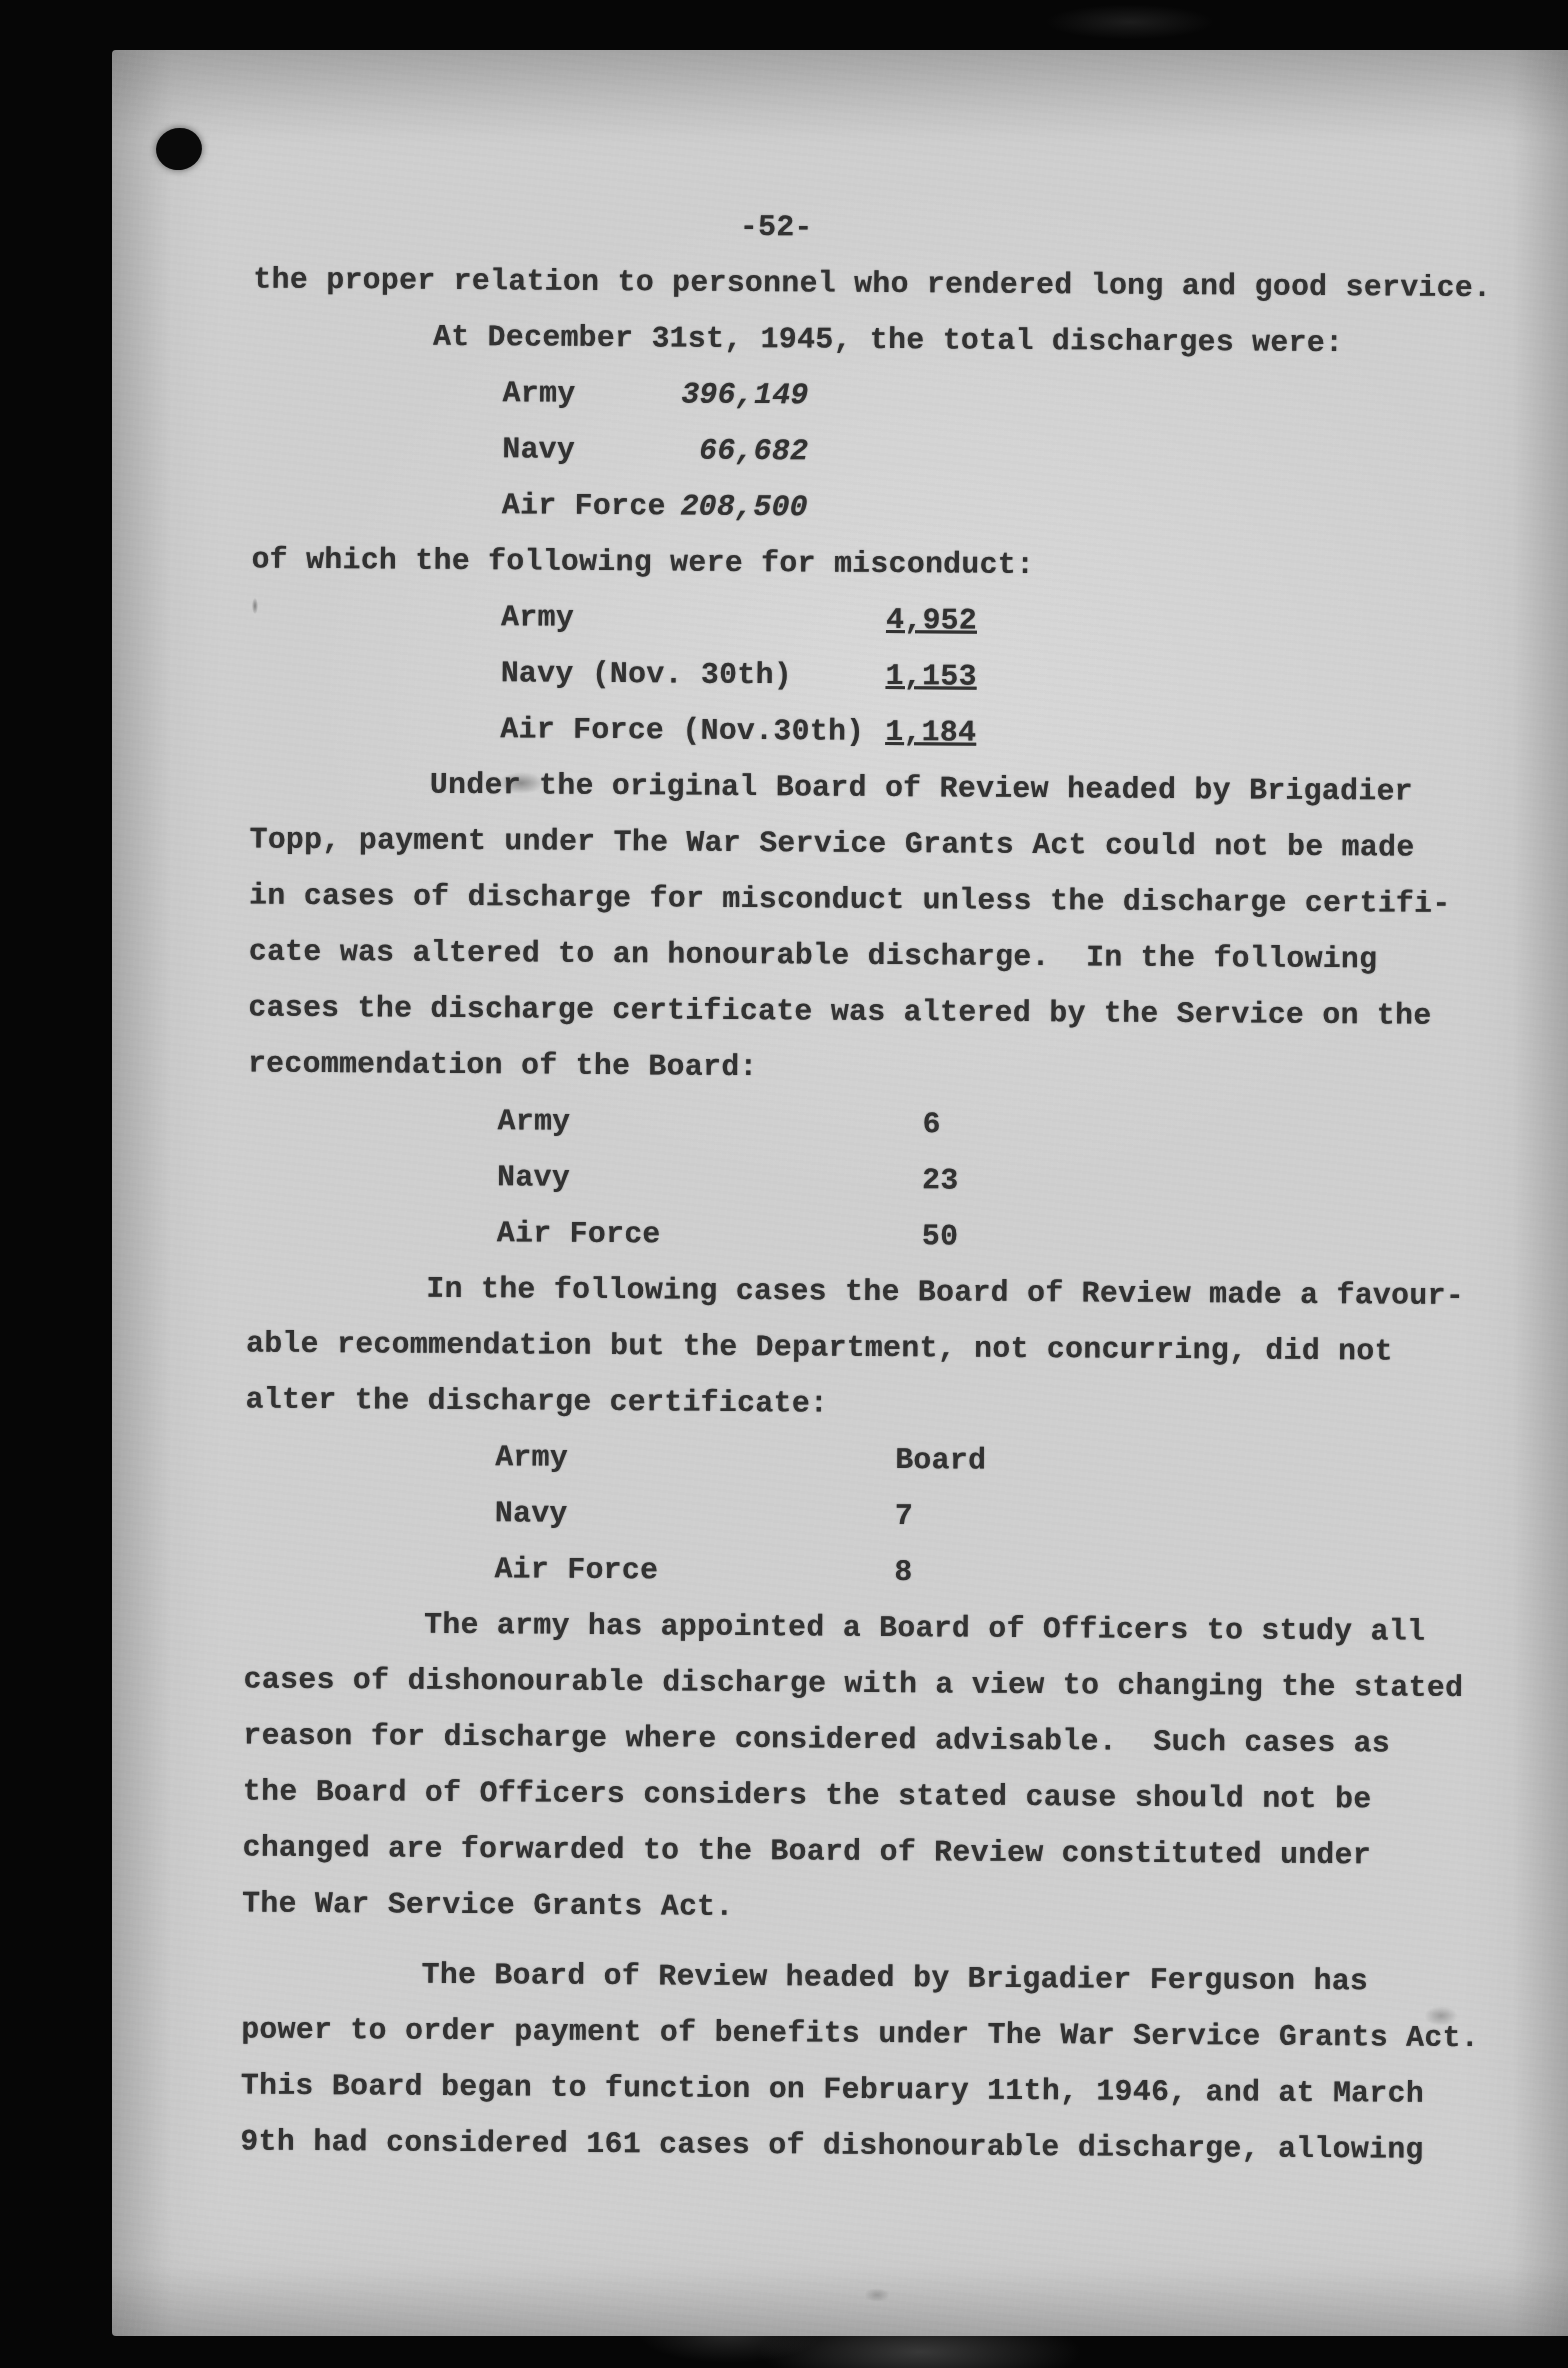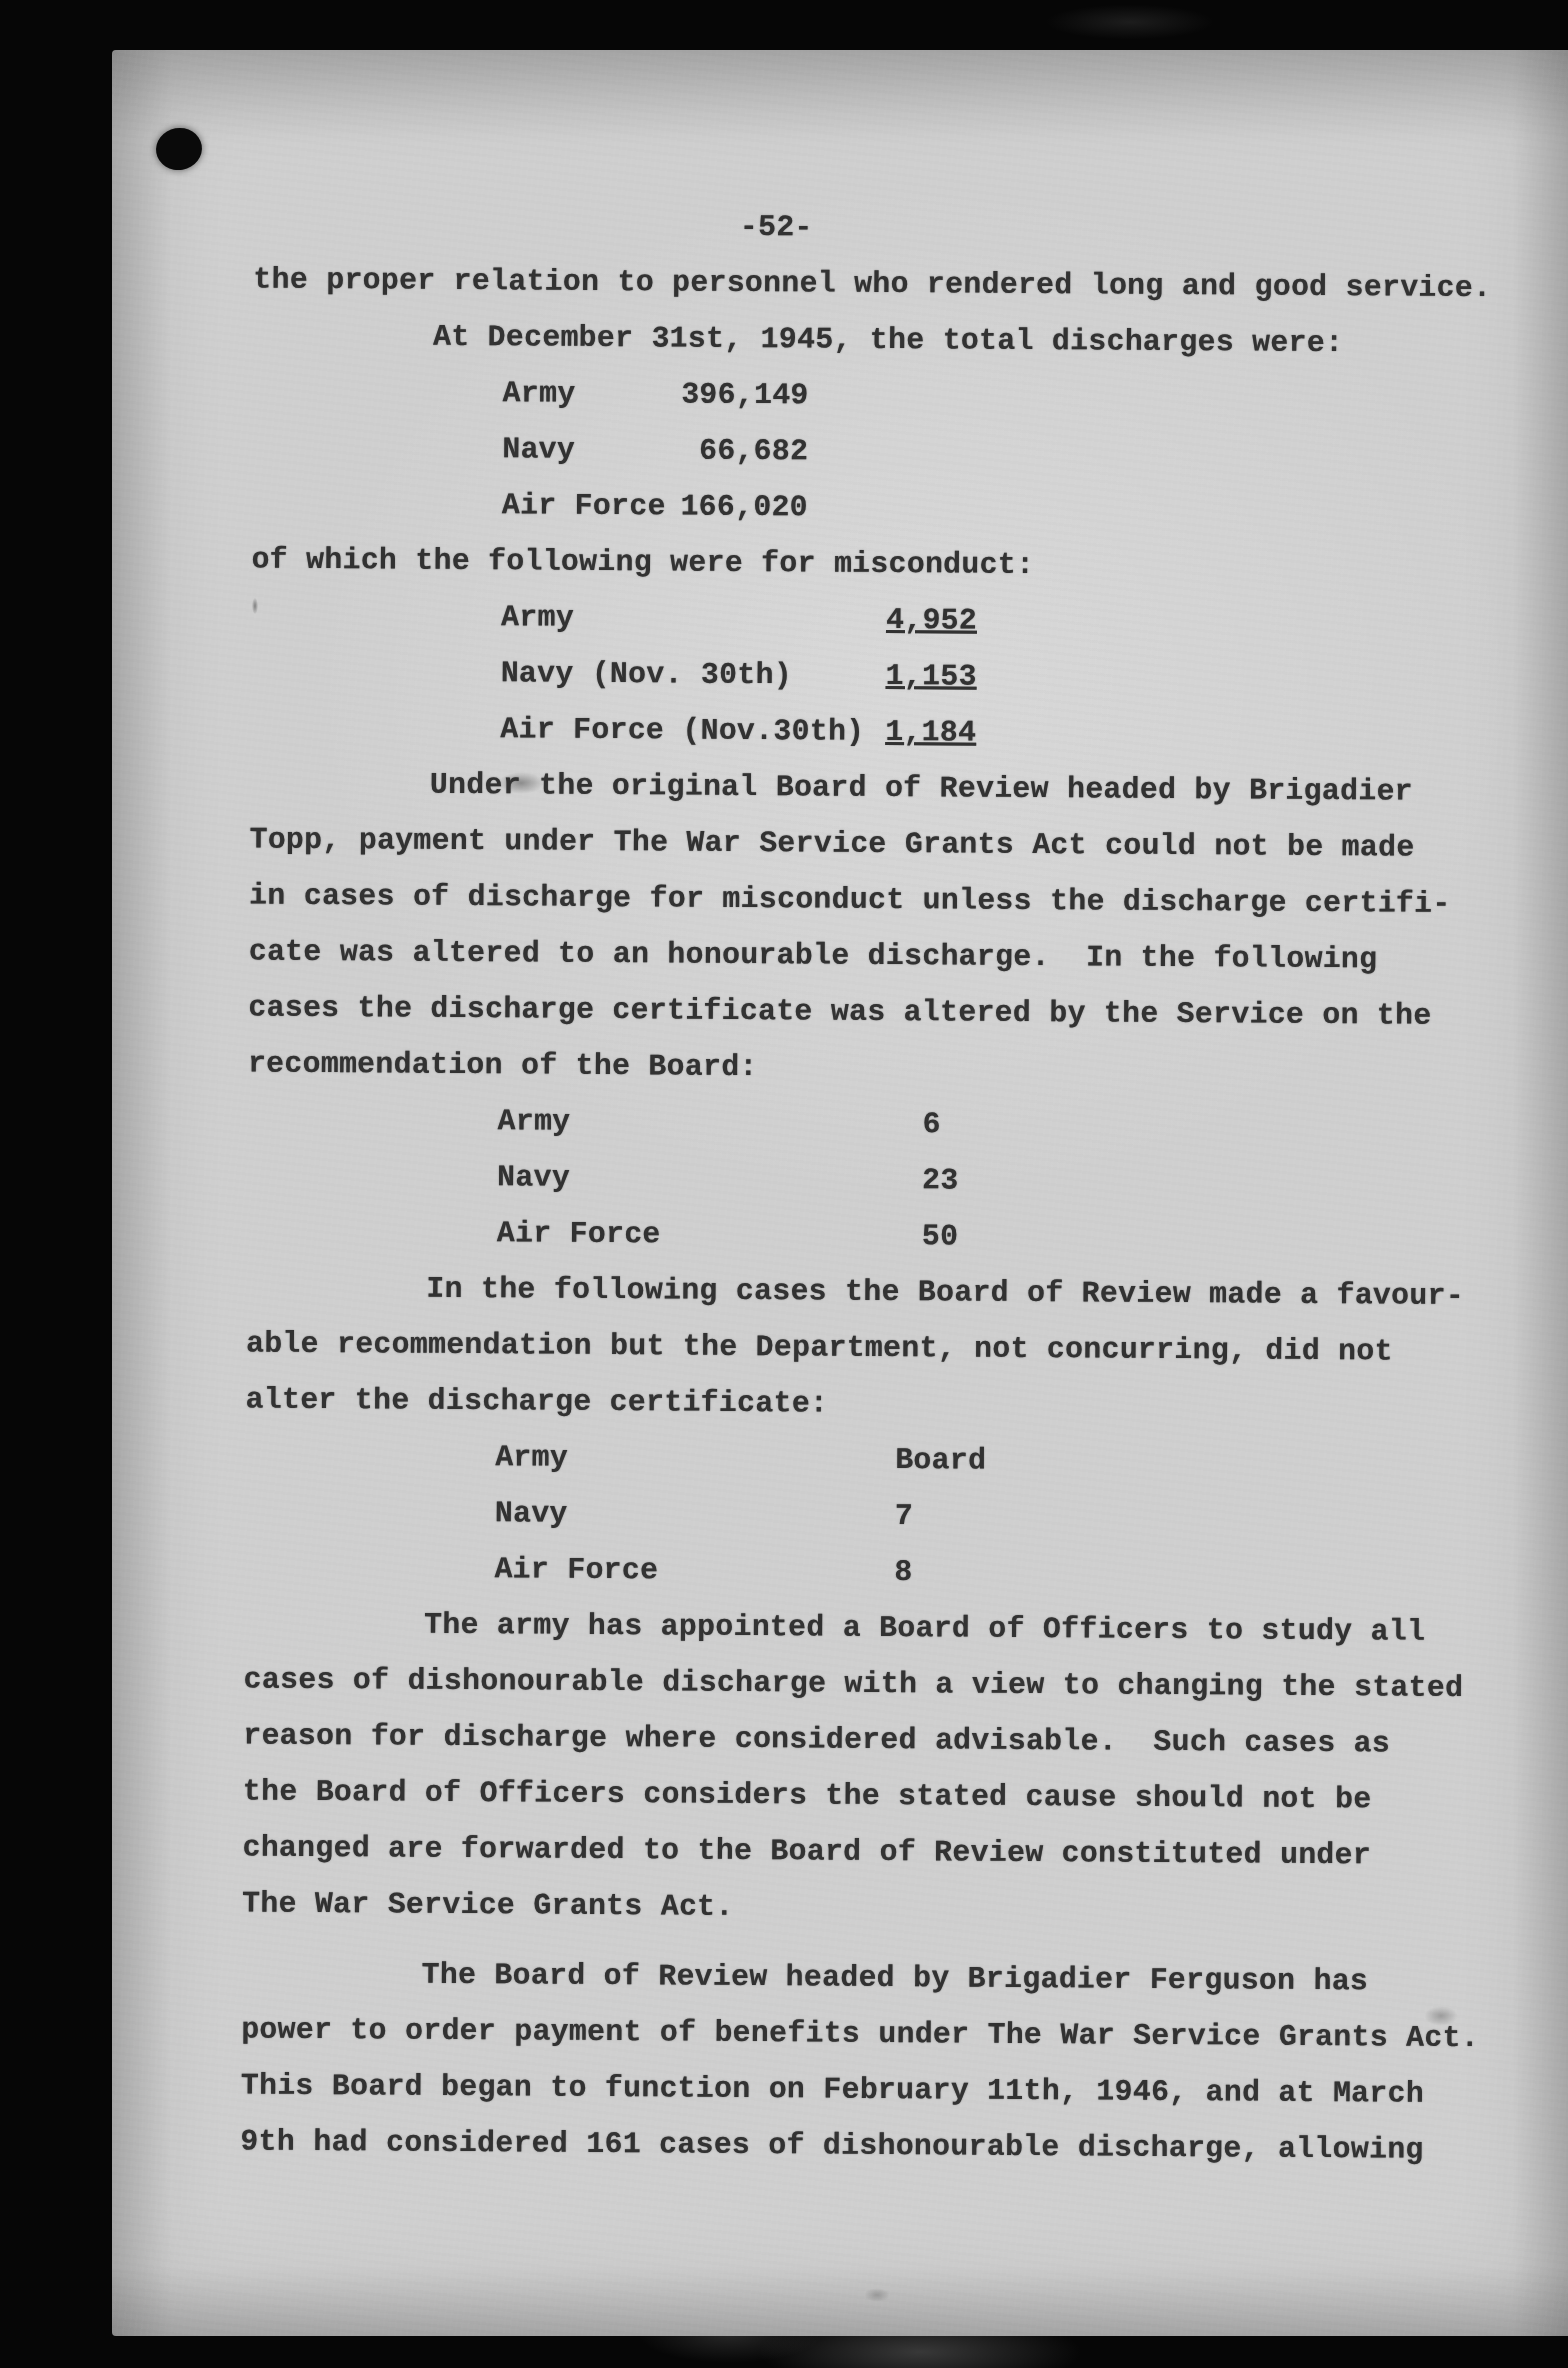--- a/index.html
+++ b/index.html
@@ -87,21 +87,21 @@
     transform-origin: 50% 0;
   }
   .line { white-space: pre; }
   .pagenum { text-indent: 486px; }
   .indent { text-indent: 180px; }
   .gap-top { margin-top: 14px; }
   .trow { display: flex; padding-left: 250px; }
   .tlabel { display: inline-block; white-space: pre; }
   .tvalue { display: inline-block; white-space: pre; }
   .t1 .tlabel { width: 174px; }
-  .t1 .tvalue { width: 132px; text-align: right; }
+  .t1 .tvalue { width: 132px; text-align: right; font-style: italic; }
   .t2 .tlabel { width: 380px; }
   .t2 .tvalue { width: 96px; text-align: right; text-decoration: underline; }
   .t3 .tlabel { width: 425px; }
   .t4 .tlabel { width: 400px; }
 </style>
 </head>
 <body>
 
 <div class="canvas">
   <div class="page">
@@ -121,21 +121,21 @@
         <div class="trow">
           <span class="tlabel">Army</span>
           <span class="tvalue">396,149</span>
         </div>
         <div class="trow">
           <span class="tlabel">Navy</span>
           <span class="tvalue">66,682</span>
         </div>
         <div class="trow">
           <span class="tlabel">Air Force</span>
-          <span class="tvalue">166,020</span>
+          <span class="tvalue">208,500</span>
         </div>
       </div>
 
       <div class="line">of which the following were for misconduct:</div>
 
       <div class="table t2">
         <div class="trow">
           <span class="tlabel">Army</span>
           <span class="tvalue">4,952</span>
         </div>

